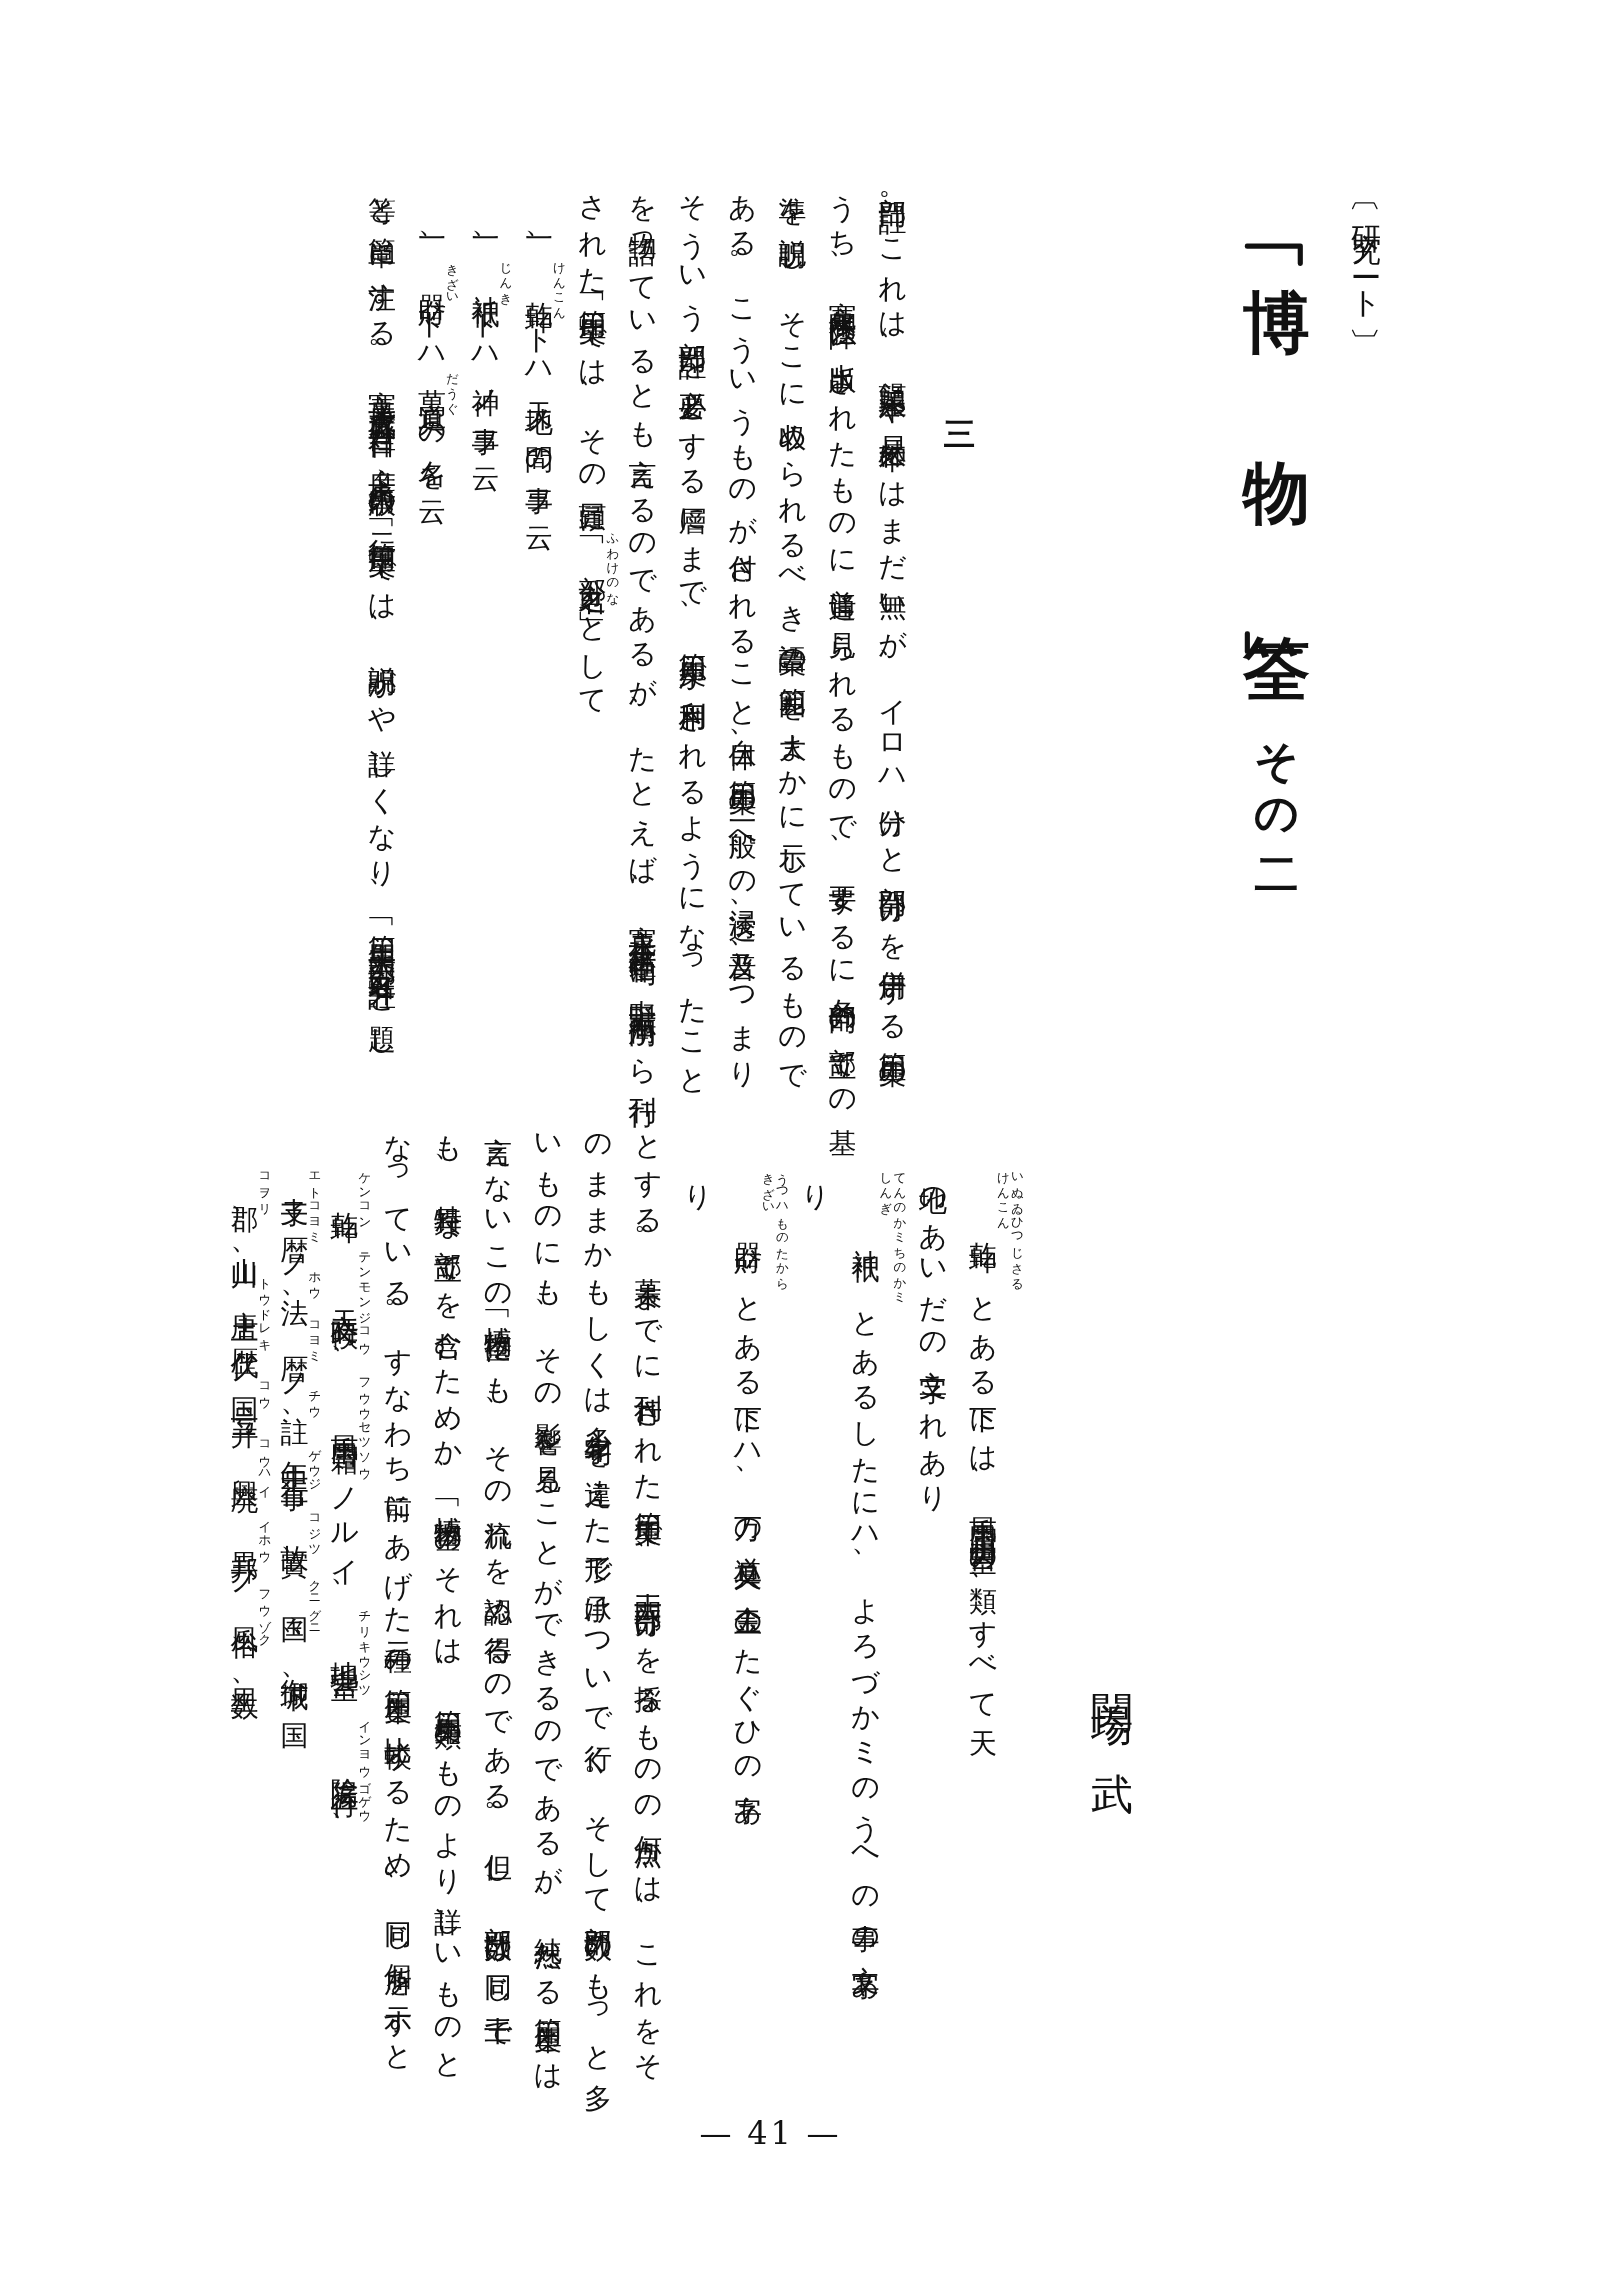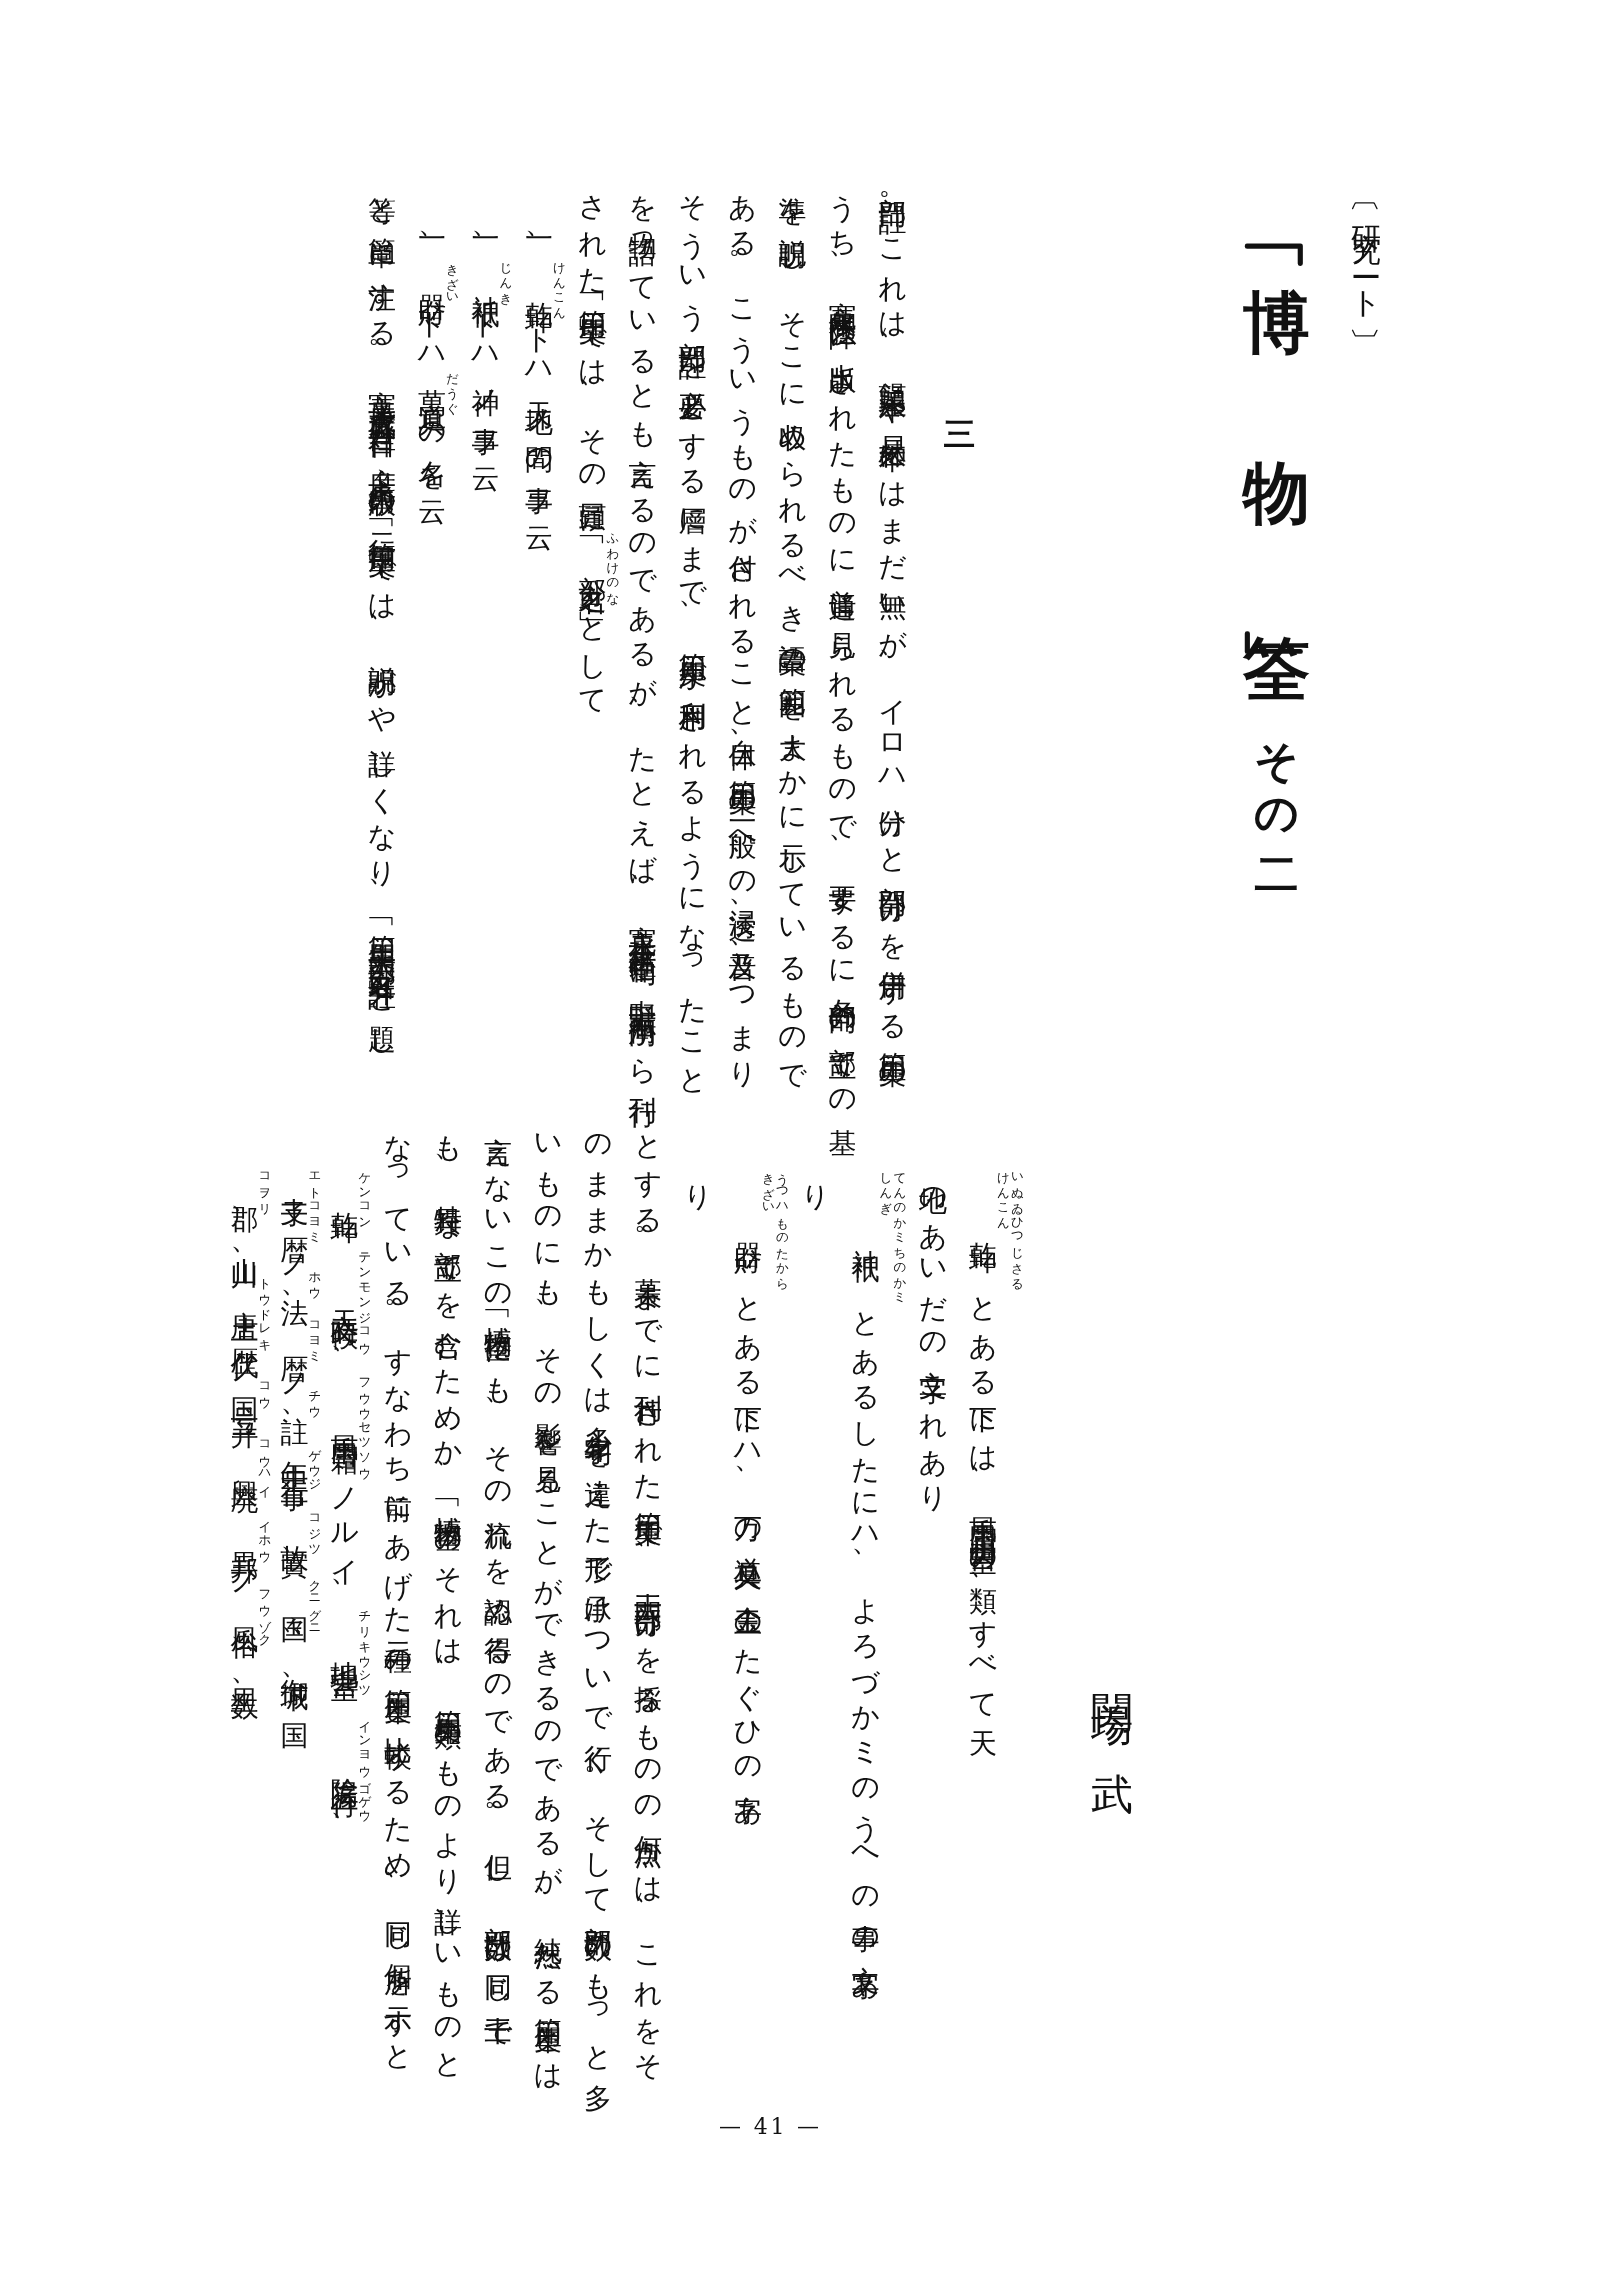--- a/index.html
+++ b/index.html
@@ -27,21 +27,21 @@
   .para{margin:0;}
   .item{margin:0;text-indent:49px;}
   .quote{padding-top:49px;}
   .pre{white-space:pre-line;}
 
   ruby{ruby-align:center;}
   rt{font-size:12.5px;line-height:1.05;letter-spacing:0.7px;font-weight:normal;}
   rt.rt-left{ruby-position:under;}
 
   
-  #footer{position:absolute;top:2114px;left:694px;width:153px;text-align:center;font-size:22px;letter-spacing:2.8px;}
+  #footer{position:absolute;top:2114px;left:694px;width:153px;text-align:center;font-size:32px;letter-spacing:2.8px;}
 </style>
 </head>
 <body>
 
 <div id="page">
 
   <div id="note-label" class="vtext">〔研究ノート〕</div>
 
   <div id="title-col" class="vtext">
     <span id="title-chars"><span class="tchar bracket">「</span><span class="tchar">博</span><span class="tchar">物</span><span class="tchar">筌</span><span class="tchar bracket">」</span></span>

